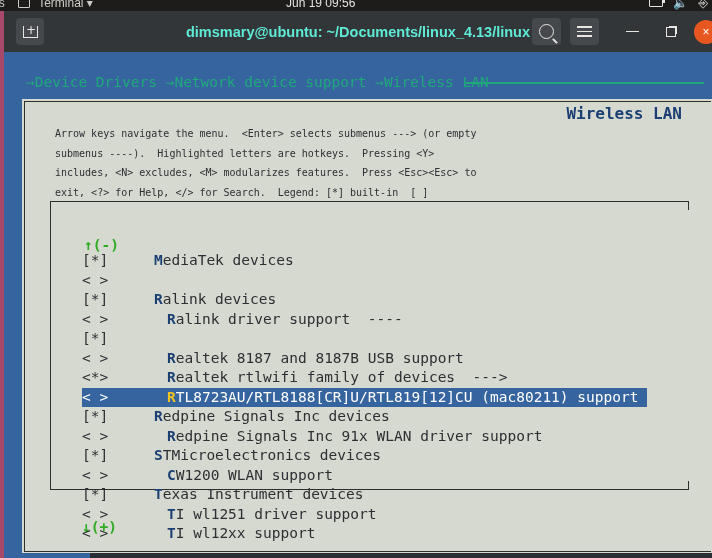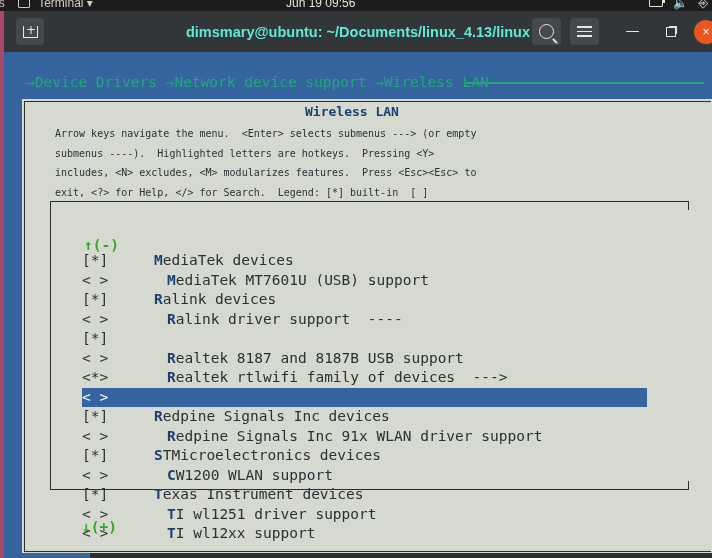--- a/index.html
+++ b/index.html
@@ -108,22 +108,22 @@
   .dialog{
     position:absolute;left:18px;top:47px;width:694px;height:454px;
     background:#d5d9d0;
   }
   .dlg-border{
     position:absolute;left:2px;top:2px;width:686px;height:449px;
     border:1.3px solid #2d2f2c;
     border-right:none;
   }
   .dlg-title{
-    position:absolute;left:0;top:5px;width:660px;text-align:center;
-    color:#1c3f73;font-size:13px;font-weight:bold;
+    position:absolute;left:0;top:5px;width:660px;text-align:right;
+    color:#1c3f73;font-size:16px;font-weight:bold;
   }
   .dlg-help{
     position:absolute;left:33px;top:25px;width:650px;
     color:#2d3033;font-size:10px;line-height:19.5px;white-space:pre;
   }
 
   
   .list-frame{
     position:absolute;left:28px;top:102px;width:638px;height:287px;
     border:1.3px solid #2d2f2c;border-right:none;
@@ -257,27 +257,27 @@
           <span class="tick-br"></span>
             <span class="edge-br"></span>
         </div>
       </div>
 
       <div class="scroll-up">↑(-)</div>
       <div class="scroll-down">↓(+)</div>
 
       <div class="rows">
           <div class="row d0"><span class="mark">[*]</span><span class="lbl"><span class="hk">M</span>ediaTek devices</span></div>
-          <div class="row d1"><span class="mark">&lt; &gt;</span><span class="lbl"><span class="hk">M</span>ediaTek MT7601U (USB) support</span></div>
+          <div class="row d1"><span class="mark">&lt; &gt;</span></div>
           <div class="row d0"><span class="mark">[*]</span><span class="lbl"><span class="hk">R</span>alink devices</span></div>
           <div class="row d1"><span class="mark">&lt; &gt;</span><span class="lbl"><span class="hk">R</span>alink driver support  ----</span></div>
           <div class="row d0"><span class="mark">[*]</span></div>
           <div class="row d1"><span class="mark">&lt; &gt;</span><span class="lbl"><span class="hk">R</span>ealtek 8187 and 8187B USB support</span></div>
           <div class="row d1"><span class="mark">&lt;*&gt;</span><span class="lbl"><span class="hk">R</span>ealtek rtlwifi family of devices  ---&gt;</span></div>
-          <div class="row d1 sel"><span class="selbg"></span><span class="mark">&lt; &gt;</span></div>
+          <div class="row d1 sel"><span class="selbg"></span><span class="mark">&lt; &gt;</span><span class="lbl"><span class="hk">R</span>TL8723AU/RTL8188[CR]U/RTL819[12]CU (mac80211) support</span></div>
           <div class="row d0"><span class="mark">[*]</span><span class="lbl"><span class="hk">R</span>edpine Signals Inc devices</span></div>
           <div class="row d1"><span class="mark">&lt; &gt;</span><span class="lbl"><span class="hk">R</span>edpine Signals Inc 91x WLAN driver support</span></div>
           <div class="row d0"><span class="mark">[*]</span><span class="lbl"><span class="hk">S</span>TMicroelectronics devices</span></div>
           <div class="row d1"><span class="mark">&lt; &gt;</span><span class="lbl"><span class="hk">C</span>W1200 WLAN support</span></div>
           <div class="row d0"><span class="mark">[*]</span><span class="lbl"><span class="hk">T</span>exas Instrument devices</span></div>
           <div class="row d1"><span class="mark">&lt; &gt;</span><span class="lbl"><span class="hk">T</span>I wl1251 driver support</span></div>
           <div class="row d1"><span class="mark">&lt; &gt;</span><span class="lbl"><span class="hk">T</span>I wl12xx support</span></div>
         </div>
 
       <div class="buttons"><span class="btn active" style="left: 100px;">&lt;<span class="hk">S</span>elect&gt;</span><span class="btn" style="left: 210px;">&lt; <span class="hk">E</span>xit &gt;</span><span class="btn" style="left: 320px;">&lt; <span class="hk">H</span>elp &gt;</span><span class="btn" style="left: 428px;">&lt; <span class="hk">S</span>ave &gt;</span><span class="btn" style="left: 535px;">&lt; <span class="hk">L</span>oad &gt;</span></div>

